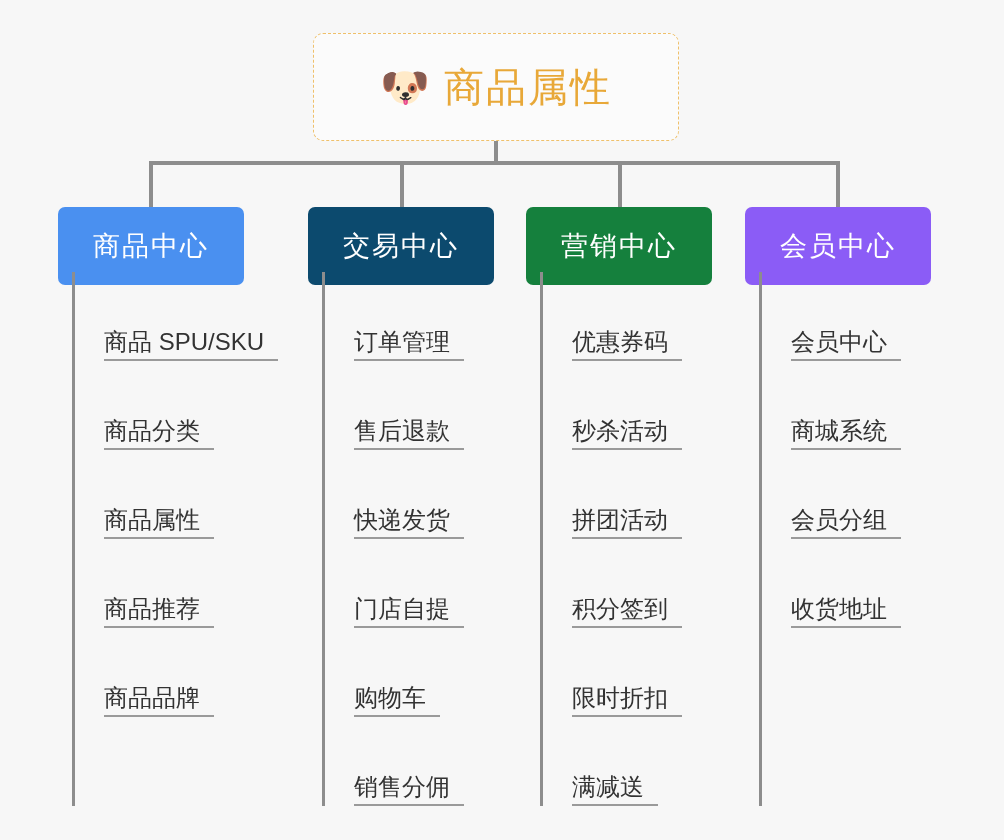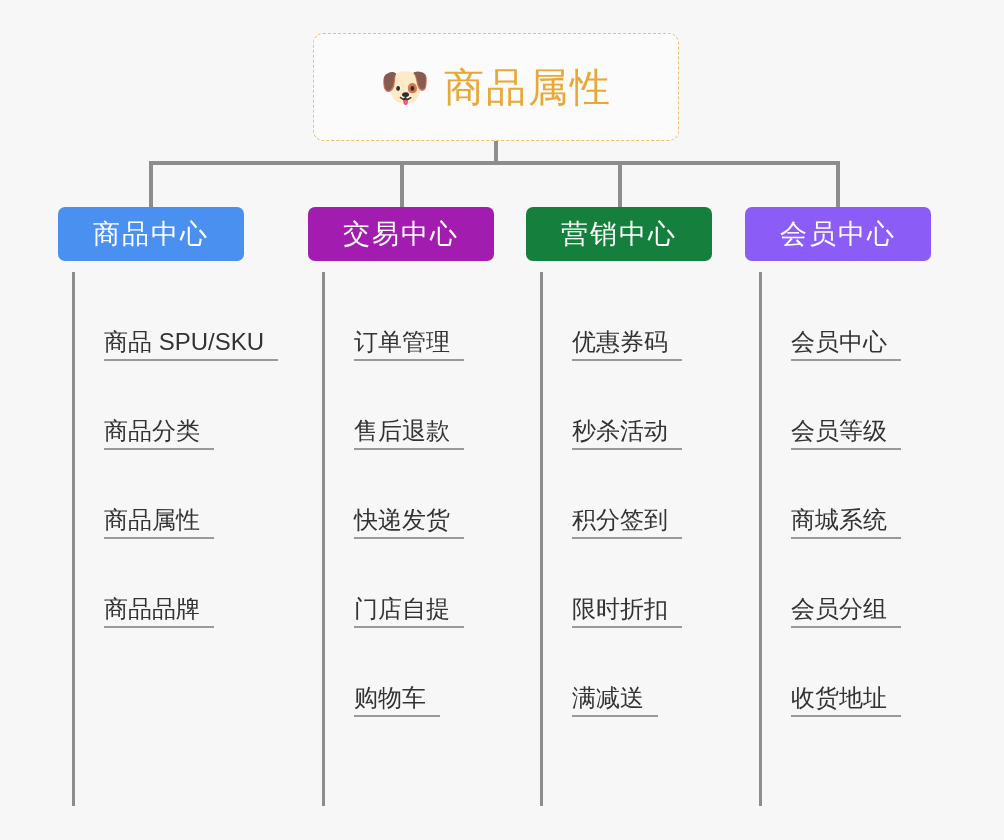--- a/index.html
+++ b/index.html
@@ -56,21 +56,21 @@
   .conn-v { width: 4px; }
   .conn-h { height: 4px; }
 
   
   .branch {
     position: absolute;
     top: 207px;
   }
   .branch-header {
     width: 186px;
-    height: 54px;
+    height: 78px;
     box-sizing: border-box;
     border-radius: 7px;
     display: flex;
     align-items: center;
     justify-content: center;
     color: #ffffff;
     font-size: 27px;
     letter-spacing: 2px;
   }
   .branch-spine {
@@ -129,80 +129,86 @@
       <li class="leaf-item">
           <span class="leaf-label">商品 SPU/SKU</span>
         </li>
       <li class="leaf-item">
           <span class="leaf-label">商品分类</span>
         </li>
       <li class="leaf-item">
           <span class="leaf-label">商品属性</span>
         </li>
       <li class="leaf-item">
+          <span class="leaf-label">商品推荐</span>
+        </li>
+      <li class="leaf-item">
           <span class="leaf-label">商品品牌</span>
         </li>
     </ul>
   </div>
 
   <div class="branch" style="left:308px;">
-    <div class="branch-header" style="background: #a21caf;">交易中心</div>
+    <div class="branch-header" style="background: #0c4a6e;">交易中心</div>
     <div class="branch-spine" style="height:534px;"></div>
     <ul class="leaf-list">
       <li class="leaf-item">
           <span class="leaf-label">订单管理</span>
         </li>
       <li class="leaf-item">
           <span class="leaf-label">售后退款</span>
         </li>
       <li class="leaf-item">
           <span class="leaf-label">快递发货</span>
         </li>
       <li class="leaf-item">
           <span class="leaf-label">门店自提</span>
         </li>
       <li class="leaf-item">
           <span class="leaf-label">购物车</span>
+        </li>
+      <li class="leaf-item">
+          <span class="leaf-label">销售分佣</span>
         </li>
     </ul>
   </div>
 
   <div class="branch" style="left:526px;">
     <div class="branch-header" style="background: #15803d;">营销中心</div>
     <div class="branch-spine" style="height:534px;"></div>
     <ul class="leaf-list">
       <li class="leaf-item">
           <span class="leaf-label">优惠券码</span>
         </li>
       <li class="leaf-item">
           <span class="leaf-label">秒杀活动</span>
         </li>
       <li class="leaf-item">
+          <span class="leaf-label">拼团活动</span>
+        </li>
+      <li class="leaf-item">
           <span class="leaf-label">积分签到</span>
         </li>
       <li class="leaf-item">
           <span class="leaf-label">限时折扣</span>
         </li>
       <li class="leaf-item">
           <span class="leaf-label">满减送</span>
         </li>
     </ul>
   </div>
 
   <div class="branch" style="left:745px;">
     <div class="branch-header" style="background: #8b5cf6;">会员中心</div>
     <div class="branch-spine" style="height:534px;"></div>
     <ul class="leaf-list">
       <li class="leaf-item">
           <span class="leaf-label">会员中心</span>
         </li>
       <li class="leaf-item">
-          <span class="leaf-label">会员等级</span>
-        </li>
-      <li class="leaf-item">
           <span class="leaf-label">商城系统</span>
         </li>
       <li class="leaf-item">
           <span class="leaf-label">会员分组</span>
         </li>
       <li class="leaf-item">
           <span class="leaf-label">收货地址</span>
         </li>
     </ul>
   </div>

